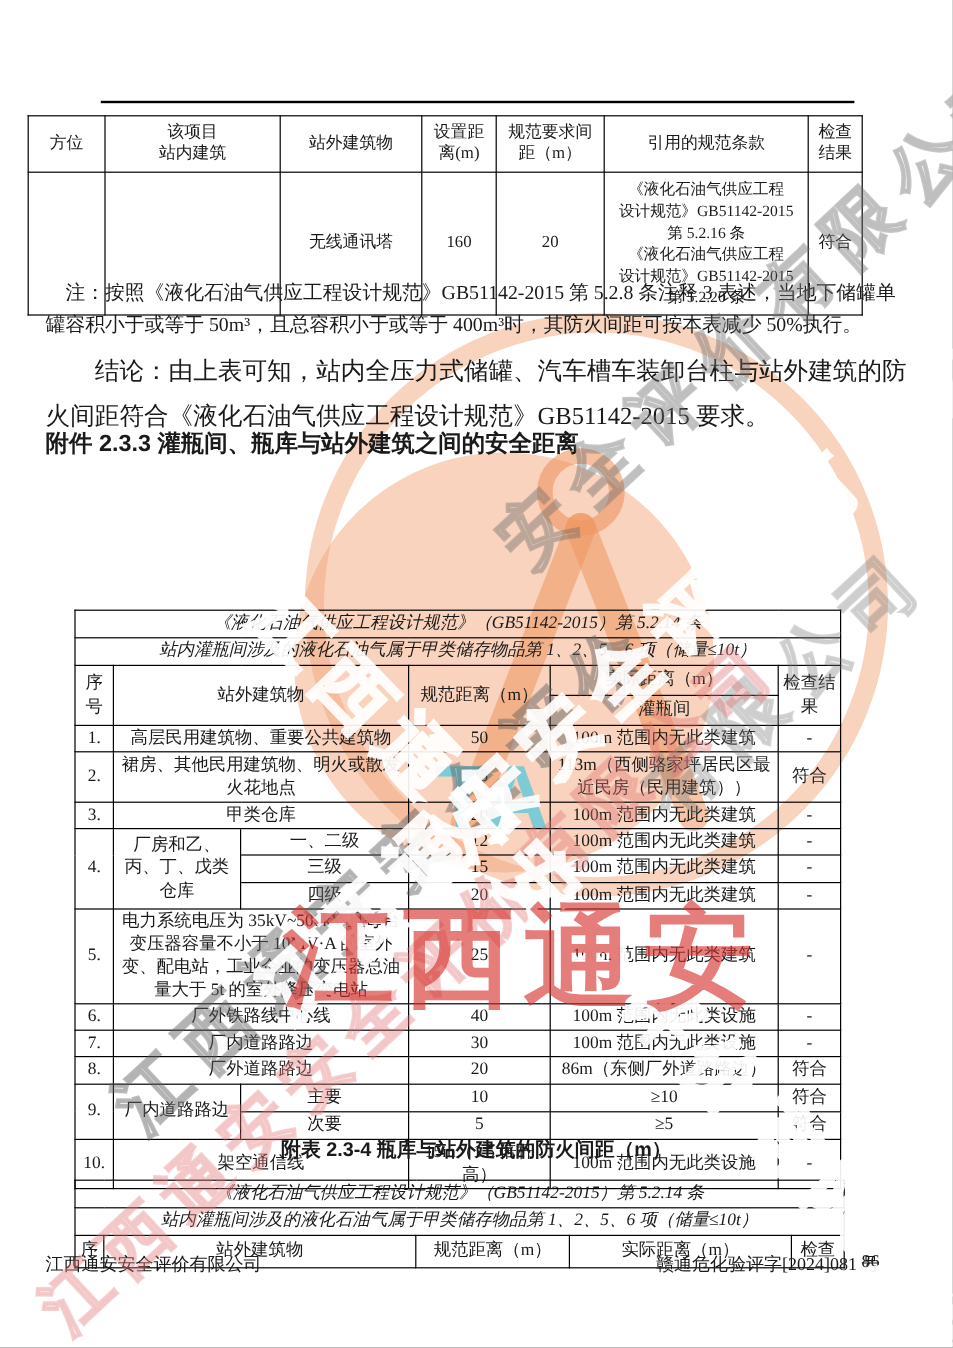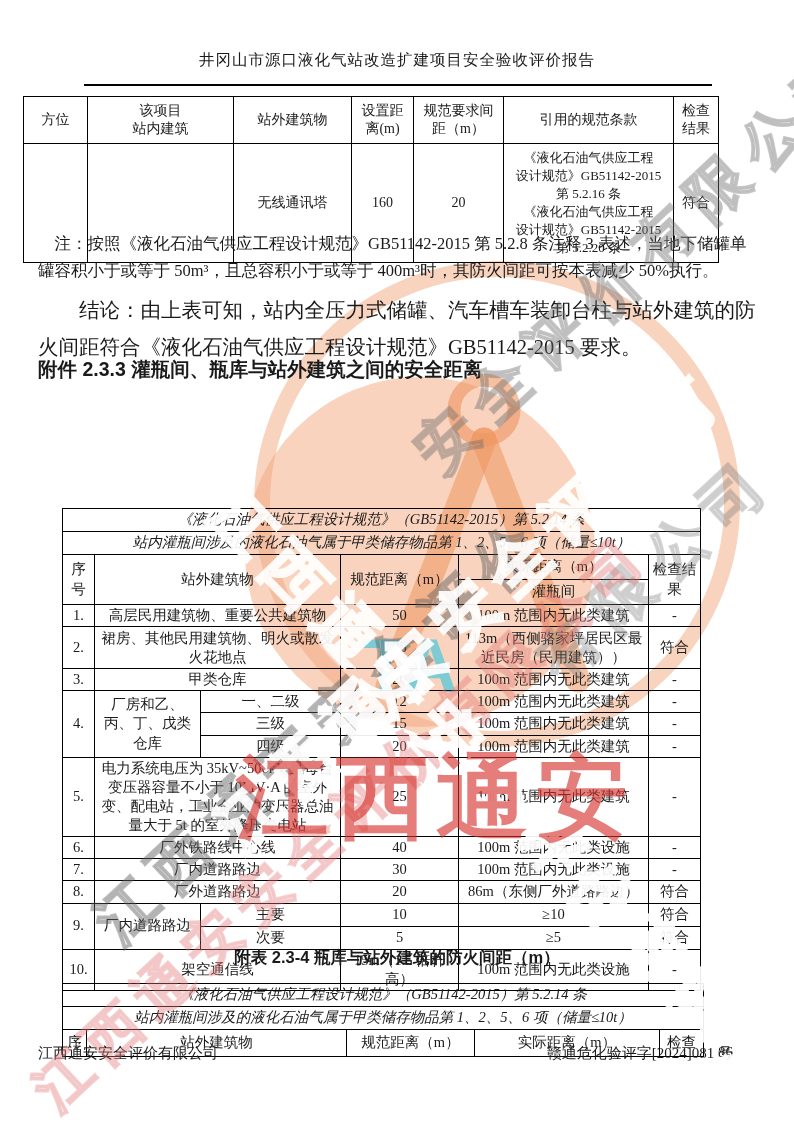--- a/index.html
+++ b/index.html
@@ -87,21 +87,20 @@
       <circle cx="497" cy="482" r="235" fill="none" stroke="#f2a87e" stroke-width="16" opacity="0.5"></circle>
       <circle cx="484" cy="388" r="30" fill="none" stroke="#ef9560" stroke-width="13" opacity="0.6"></circle>
       <path d="M484,418 L388,664" stroke="#ef9560" stroke-width="25" stroke-linecap="round" fill="none" opacity="0.55"></path>
       <path d="M484,418 L578,658" stroke="#ef9560" stroke-width="25" stroke-linecap="round" fill="none" opacity="0.55"></path>
     </svg>
     <div class="wm-teal">TA</div>
   </div>
 
   <div class="content">
 
-    <div class="doc-title">井冈山市源口液化气站改造扩建项目安全验收评价报告</div>
     <div class="title-rule"></div>
 
     <table class="top-table">
       <colgroup>
           <col style="width:64px">
           <col style="width:146px">
           <col style="width:118px">
         <col style="width:62px">
           <col style="width:90px">
           <col style="width:170px">

